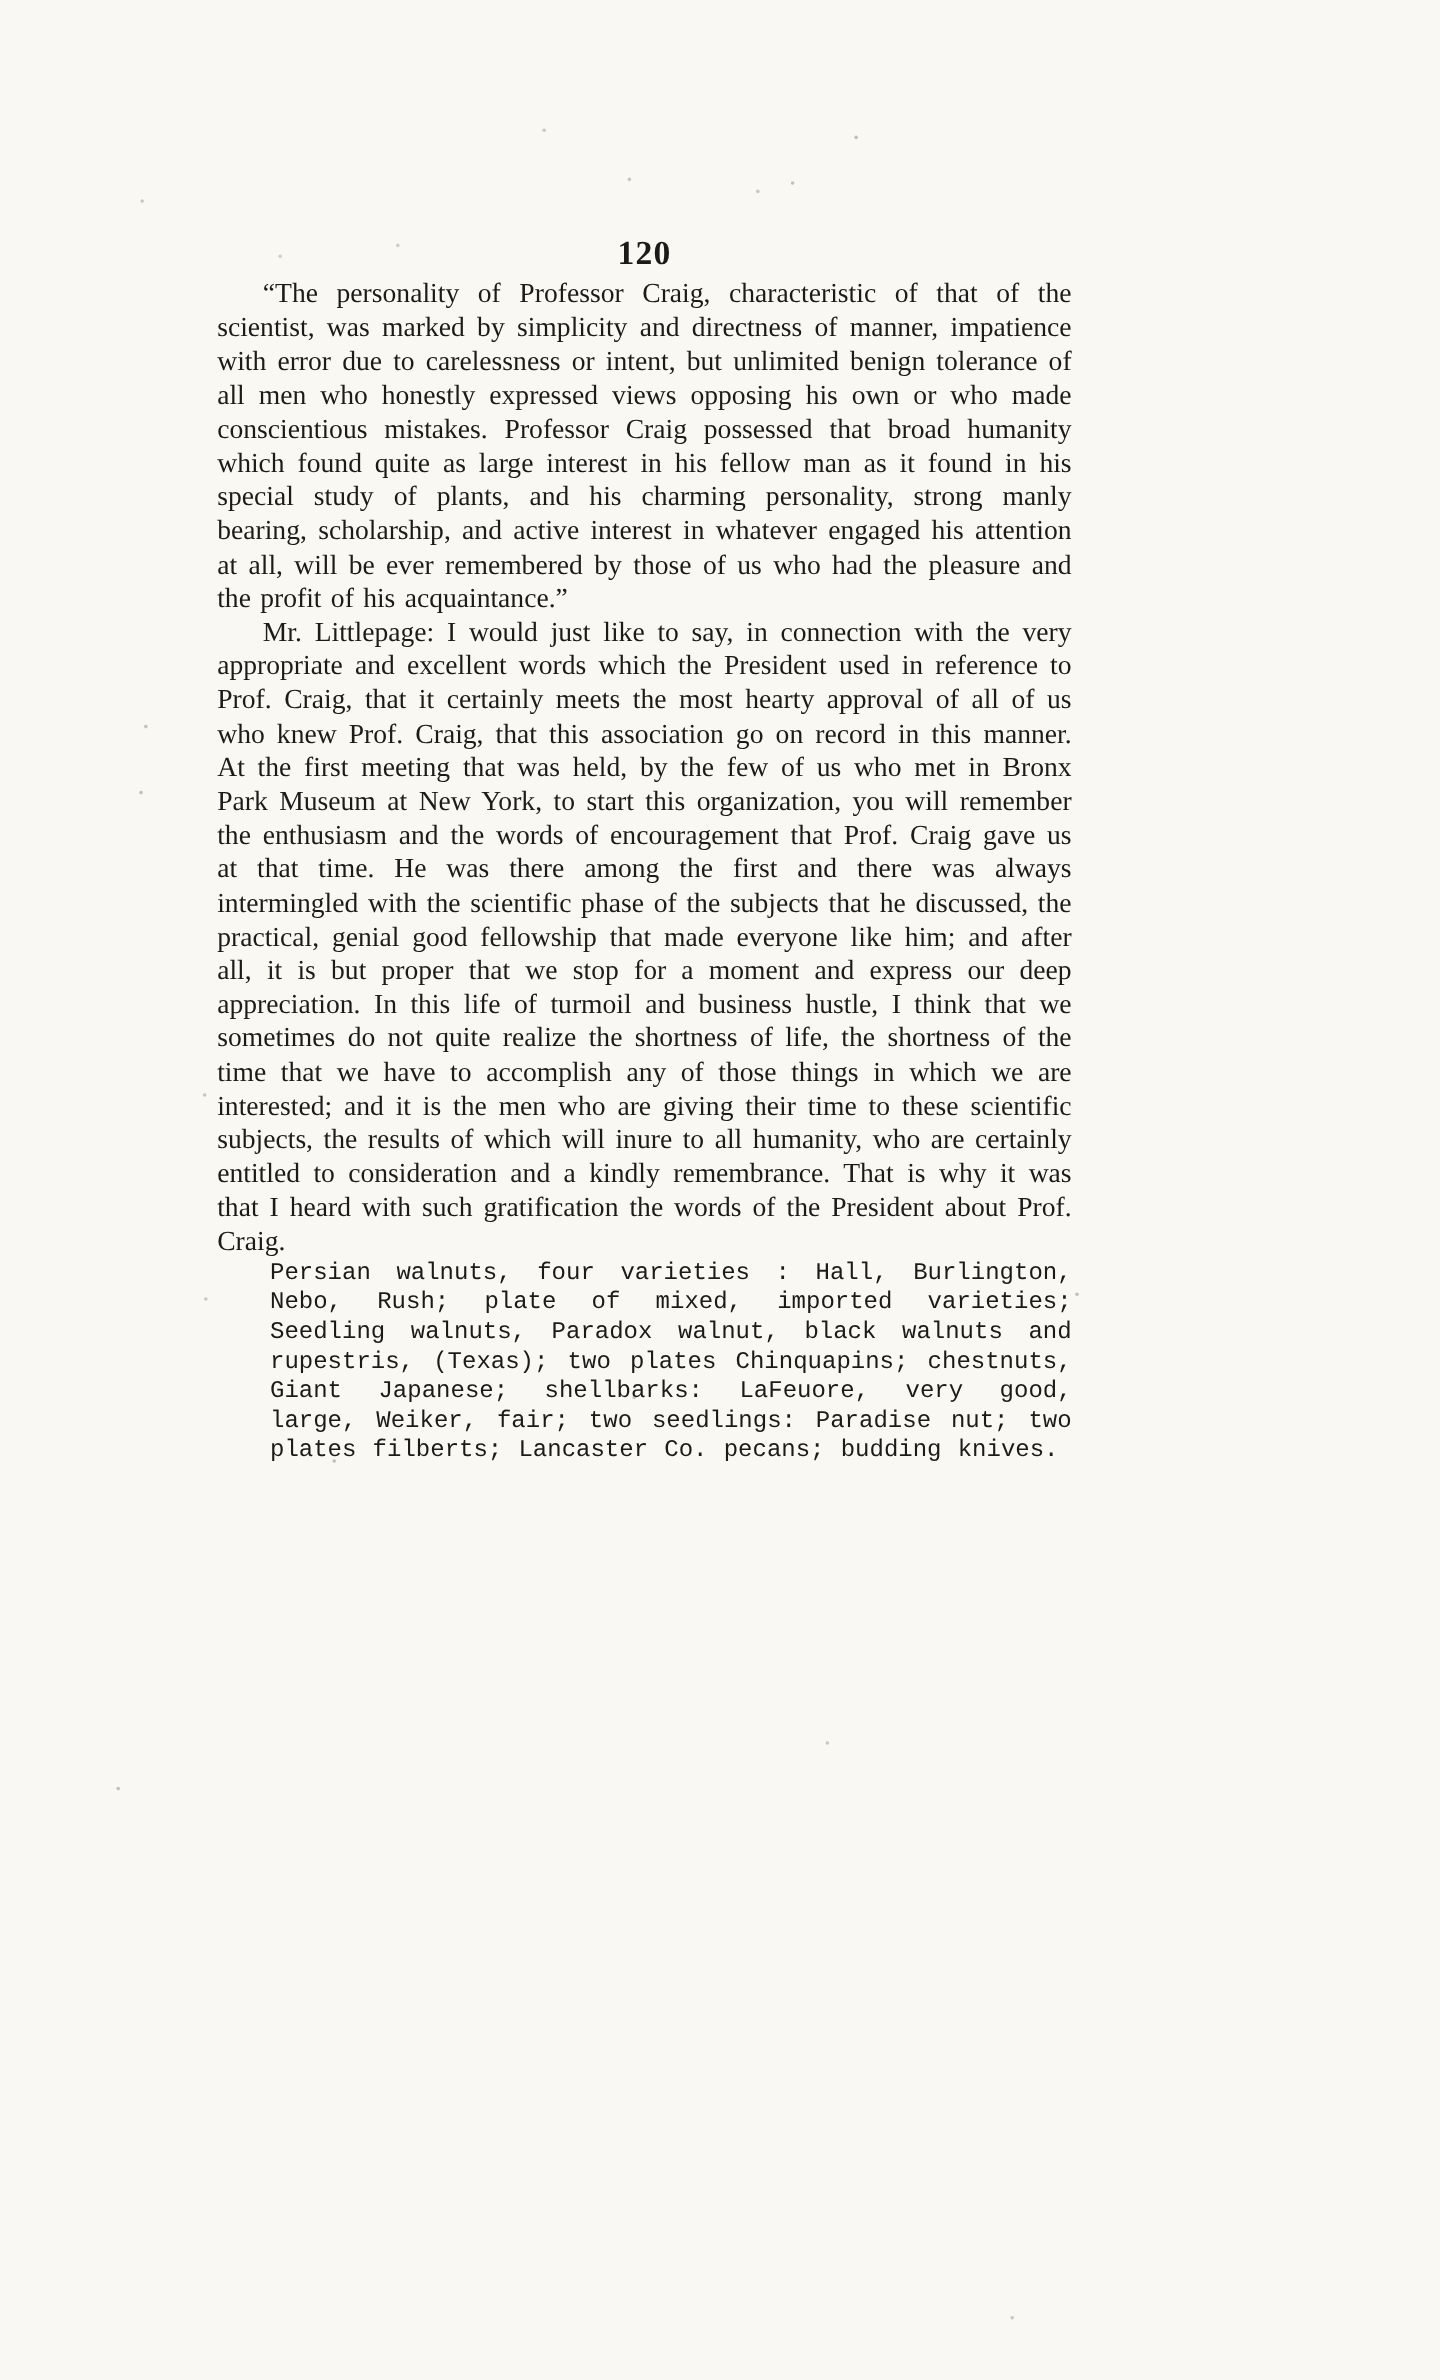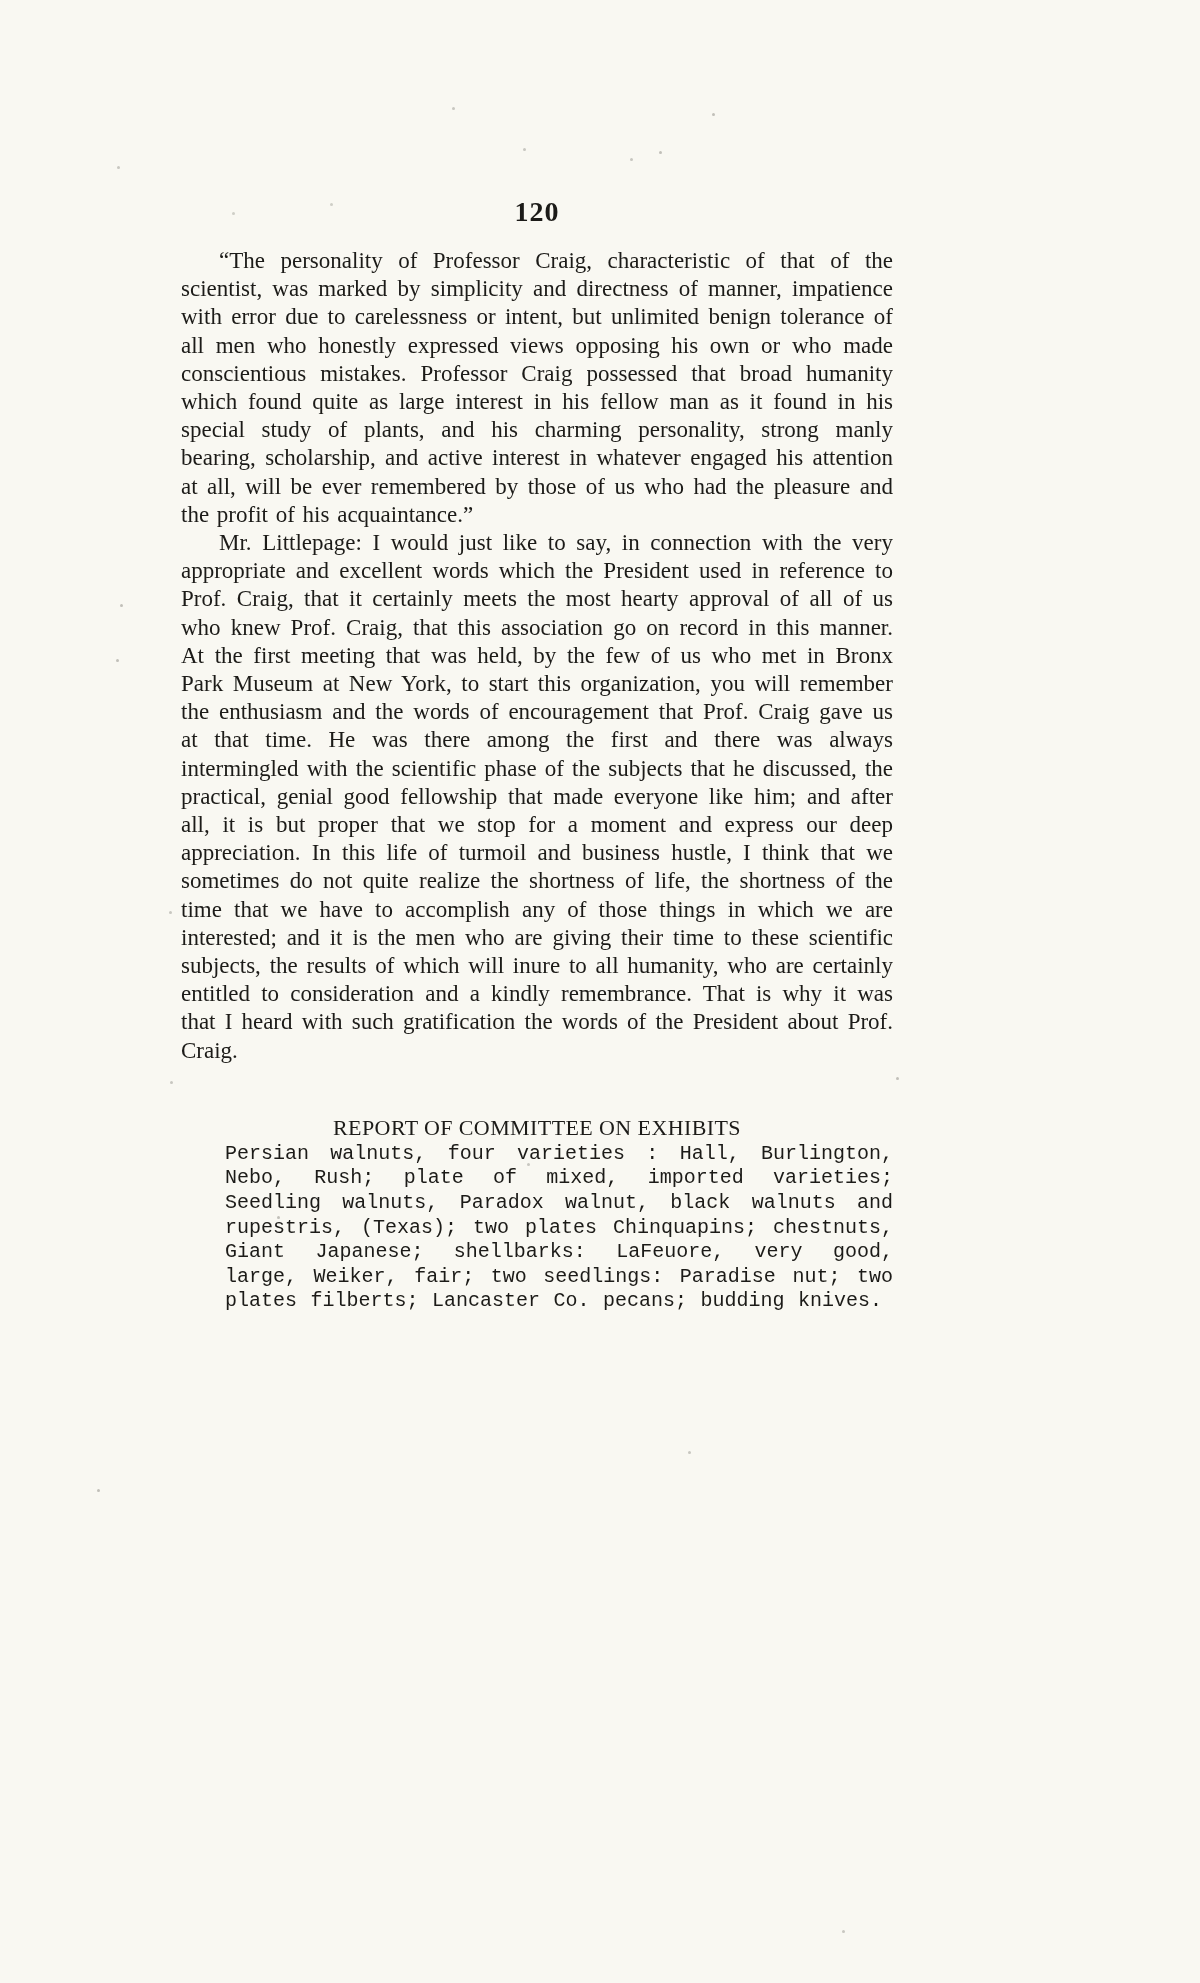--- a/index.html
+++ b/index.html
@@ -24,21 +24,21 @@
     top: 196px;
     left: 181px;
     width: 712px;
     text-align: center;
     font-size: 28px;
     font-weight: bold;
     letter-spacing: 1px;
   }
   .text-block {
     position: absolute;
-    top: 247px;
+    top: 231px;
     left: 181px;
     width: 712px;
   }
   .para {
     margin: 0;
     font-size: 23px;
     line-height: 28.2px;
     text-align: justify;
     text-indent: 38px;
     word-spacing: 2px;
@@ -81,21 +81,20 @@
 <div class="page">
 
   <div class="page-number">120</div>
 
   <div class="text-block">
 
     <p class="para">“The personality of Professor Craig, characteristic of that of the scientist, was marked by simplicity and directness of manner, impatience with error due to carelessness or intent, but unlimited benign tolerance of all men who honestly expressed views opposing his own or who made conscientious mistakes.  Professor Craig possessed that broad humanity which found quite as large interest in his fellow man as it found in his special study of plants, and his charming personality, strong manly bearing, scholarship, and active interest in whatever engaged his attention at all, will be ever remembered by those of us who had the pleasure and the profit of his acquaintance.”</p>
 
     <p class="para">Mr. Littlepage:  I would just like to say, in connection with the very appropriate and excellent words which the President used in reference to Prof. Craig, that it certainly meets the most hearty approval of all of us who knew Prof. Craig, that this association go on record in this manner.  At the first meeting that was held, by the few of us who met in Bronx Park Museum at New York, to start this organization, you will remember the enthusiasm and the words of encouragement that Prof. Craig gave us at that time.  He was there among the first and there was always intermingled with the scientific phase of the subjects that he discussed, the practical, genial good fellowship that made everyone like him; and after all, it is but proper that we stop for a moment and express our deep appreciation.  In this life of turmoil and business hustle, I think that we sometimes do not quite realize the shortness of life, the shortness of the time that we have to accomplish any of those things in which we are interested; and it is the men who are giving their time to these scientific subjects, the results of which will inure to all humanity, who are certainly entitled to consideration and a kindly remembrance.  That is why it was that I heard with such gratification the words of the President about Prof. Craig.</p>
 
-    <h2 class="section-heading">REPORT OF COMMITTEE ON EXHIBITS</h2>
 
 
 
     <p class="section-body">Persian walnuts, four varieties :  Hall, Burlington, Nebo, Rush;  plate of mixed, imported varieties;  Seedling walnuts, Paradox walnut, black walnuts and rupestris, (Texas);  two plates Chinquapins;  chestnuts, Giant Japanese;  shellbarks:  LaFeuore, very good, large, Weiker, fair;  two seedlings:  Paradise nut;  two plates filberts;  Lancaster Co. pecans;  budding knives.</p>
 
   </div>
 
   <div class="speck" style="left:452px;top:107px;width:3px;height:3px;opacity:.35;"></div>
   <div class="speck" style="left:712px;top:113px;width:3px;height:3px;opacity:.4;"></div>
   <div class="speck" style="left:523px;top:148px;width:3px;height:3px;opacity:.35;"></div>

